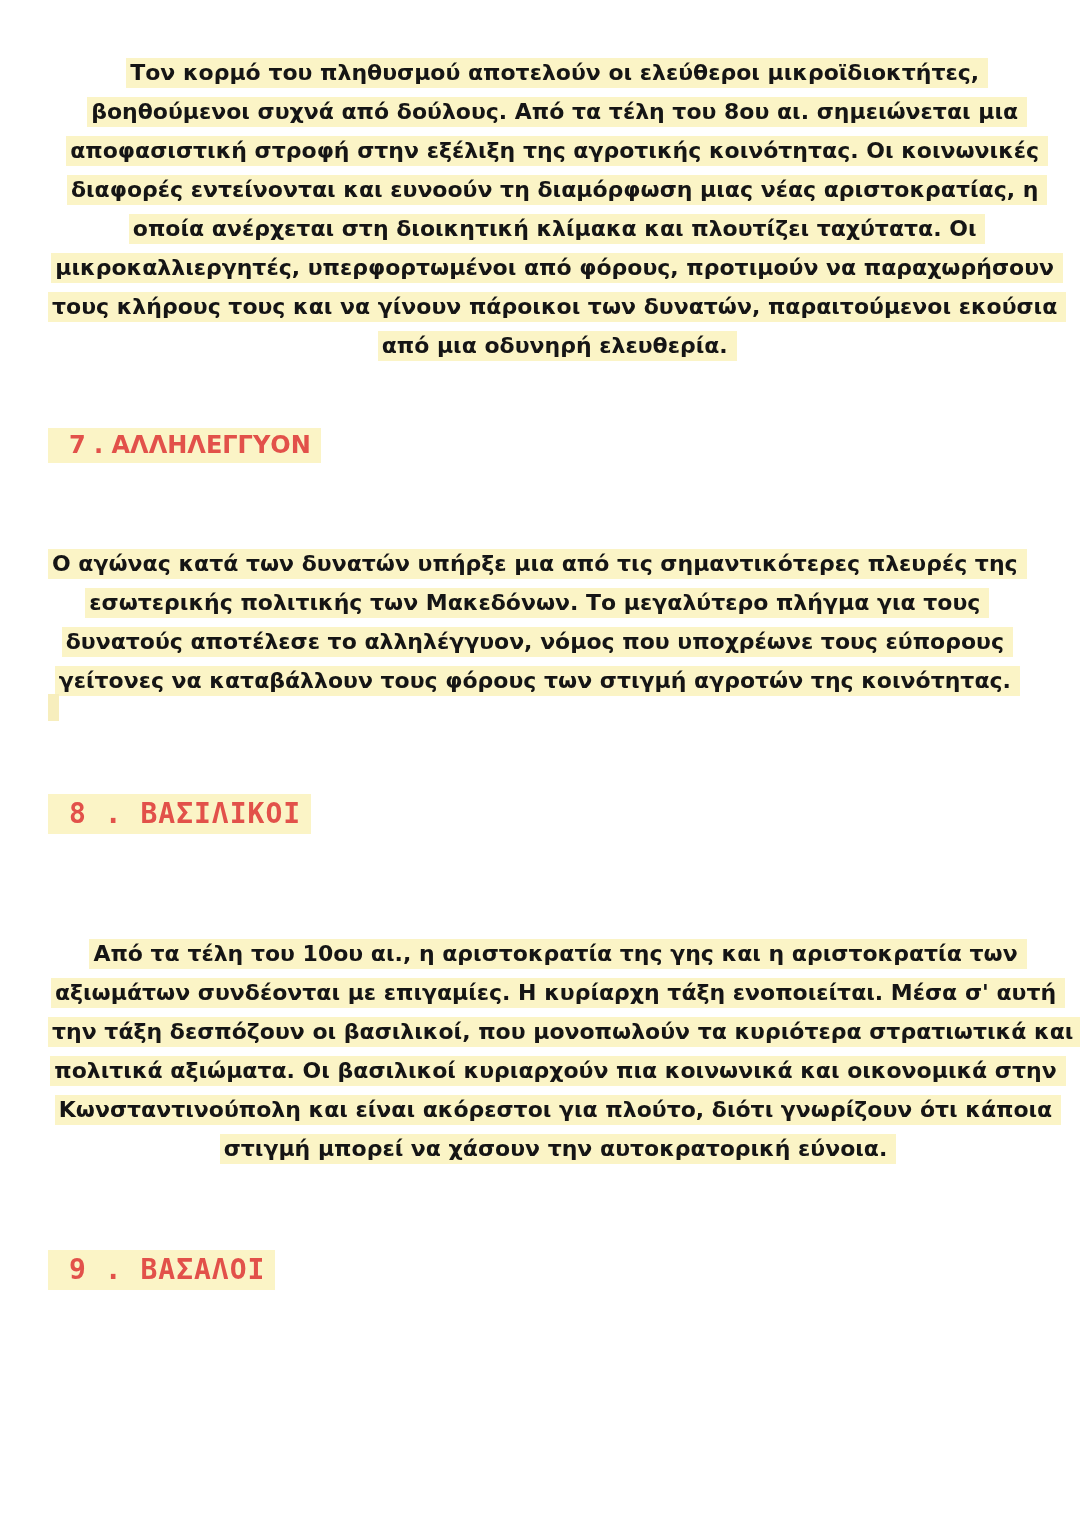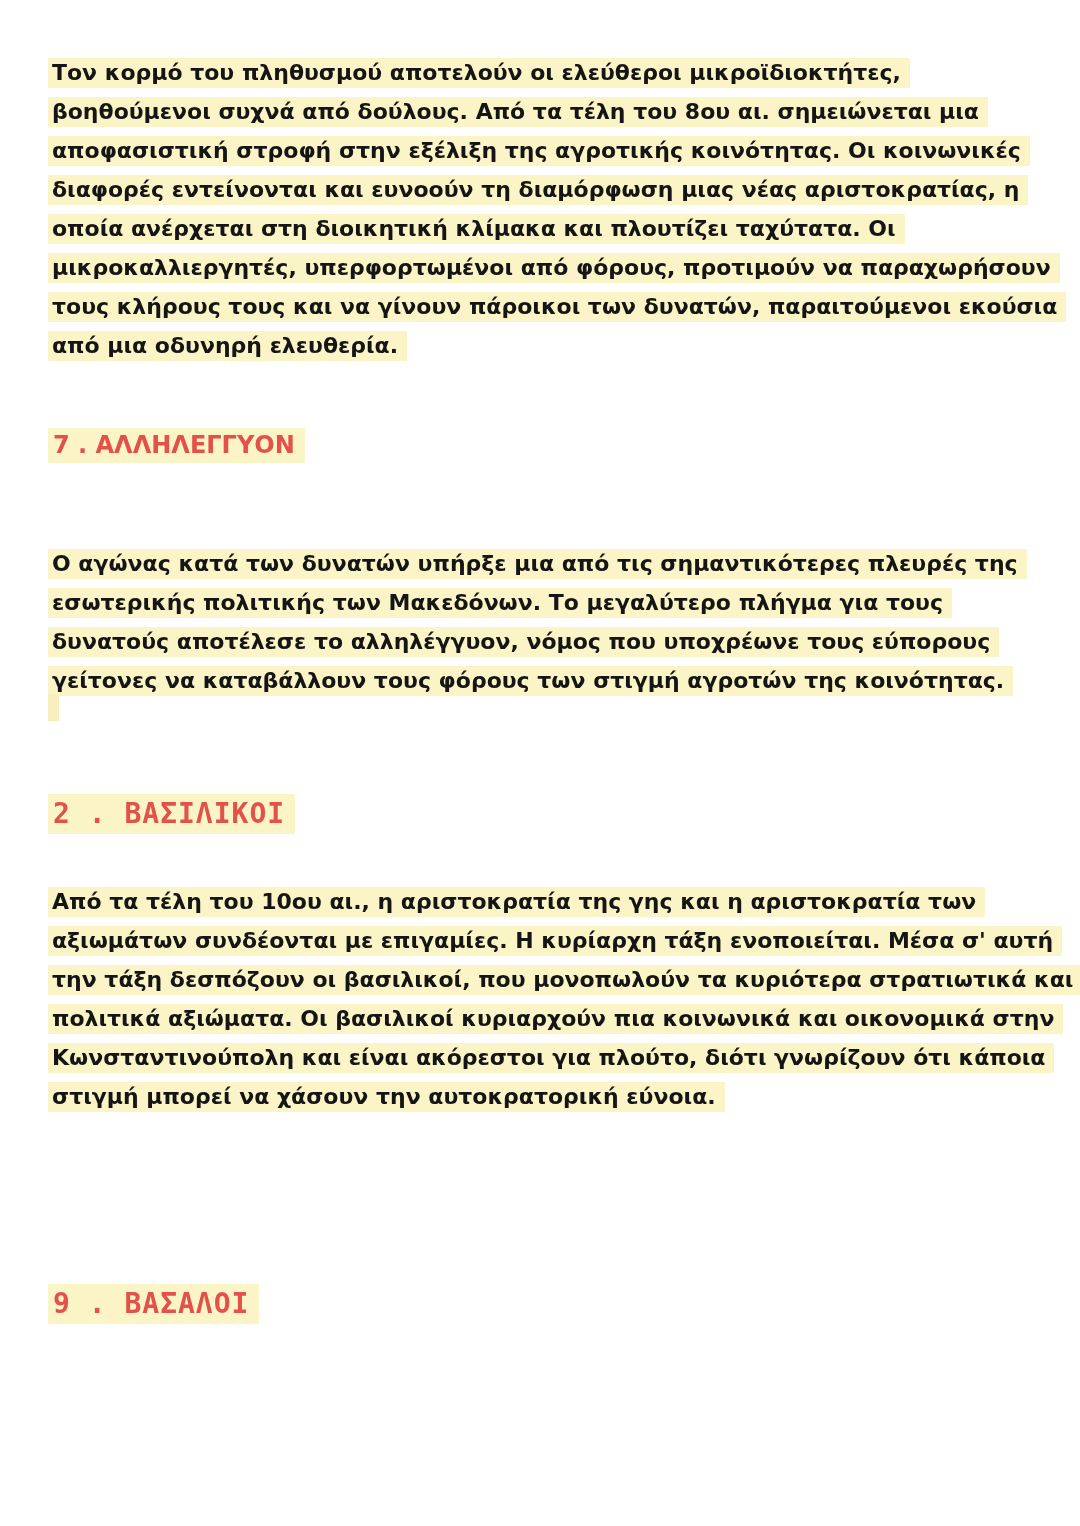--- a/index.html
+++ b/index.html
@@ -7,20 +7,21 @@
     padding: 0;
     background: #ffffff;
   }
   .page {
     position: relative;
     width: 1080px;
     height: 1526px;
     background: #ffffff;
     overflow: hidden;
     font-family: "DejaVu Sans", sans-serif;
+    text-align: center;
   }
   .block {
     position: absolute;
     left: 48px;
     max-width: 1020px;
   }
   
   .para {
     font-size: 22px;
     font-weight: 700;
@@ -36,21 +37,21 @@
     -webkit-box-decoration-break: clone;
   }
   
   .heading {
     font-size: 24px;
     font-weight: 700;
     line-height: 34px;
     color: #e2514a;
   }
   .heading .hl {
-    padding: 3px 10px 4px 5px;
+    padding: 3px 10px 4px 21px;
   }
   .heading-mono {
     font-family: "DejaVu Sans Mono", monospace;
     font-size: 28px;
     letter-spacing: 1px;
     line-height: 36px;
   }
   
   .cursor-bar {
     position: absolute;
@@ -83,30 +84,30 @@
   <div class="block para" style="top:544px">
     <span class="hl">Ο αγώνας κατά των δυνατών υπήρξε μια από τις σημαντικότερες πλευρές της
 εσωτερικής πολιτικής των Μακεδόνων. Το μεγαλύτερο πλήγμα για τους
 δυνατούς αποτέλεσε το αλληλέγγυον, νόμος που υποχρέωνε τους εύπορους
 γείτονες να καταβάλλουν τους φόρους των στιγμή αγροτών της κοινότητας.</span>
   </div>
 
   <div class="cursor-bar" style="top:694px"></div>
 
   <div class="block heading heading-mono" style="top:796px">
-    <span class="hl">2 . ΒΑΣΙΛΙΚΟΙ</span>
+    <span class="hl">8 . ΒΑΣΙΛΙΚΟΙ</span>
   </div>
 
-  <div class="block para" style="top:882px">
+  <div class="block para" style="top:934px">
     <span class="hl">Από τα τέλη του 10ου αι., η αριστοκρατία της γης και η αριστοκρατία των
 αξιωμάτων συνδέονται με επιγαμίες. Η κυρίαρχη τάξη ενοποιείται. Μέσα σ' αυτή
 την τάξη δεσπόζουν οι βασιλικοί, που μονοπωλούν τα κυριότερα στρατιωτικά και
 πολιτικά αξιώματα. Οι βασιλικοί κυριαρχούν πια κοινωνικά και οικονομικά στην
 Κωνσταντινούπολη και είναι ακόρεστοι για πλούτο, διότι γνωρίζουν ότι κάποια
 στιγμή μπορεί να χάσουν την αυτοκρατορική εύνοια.</span>
   </div>
 
-  <div class="block heading heading-mono" style="top:1286px">
+  <div class="block heading heading-mono" style="top:1252px">
     <span class="hl">9 . ΒΑΣΑΛΟΙ</span>
   </div>
 
 
 </div>
 
 </body></html>

